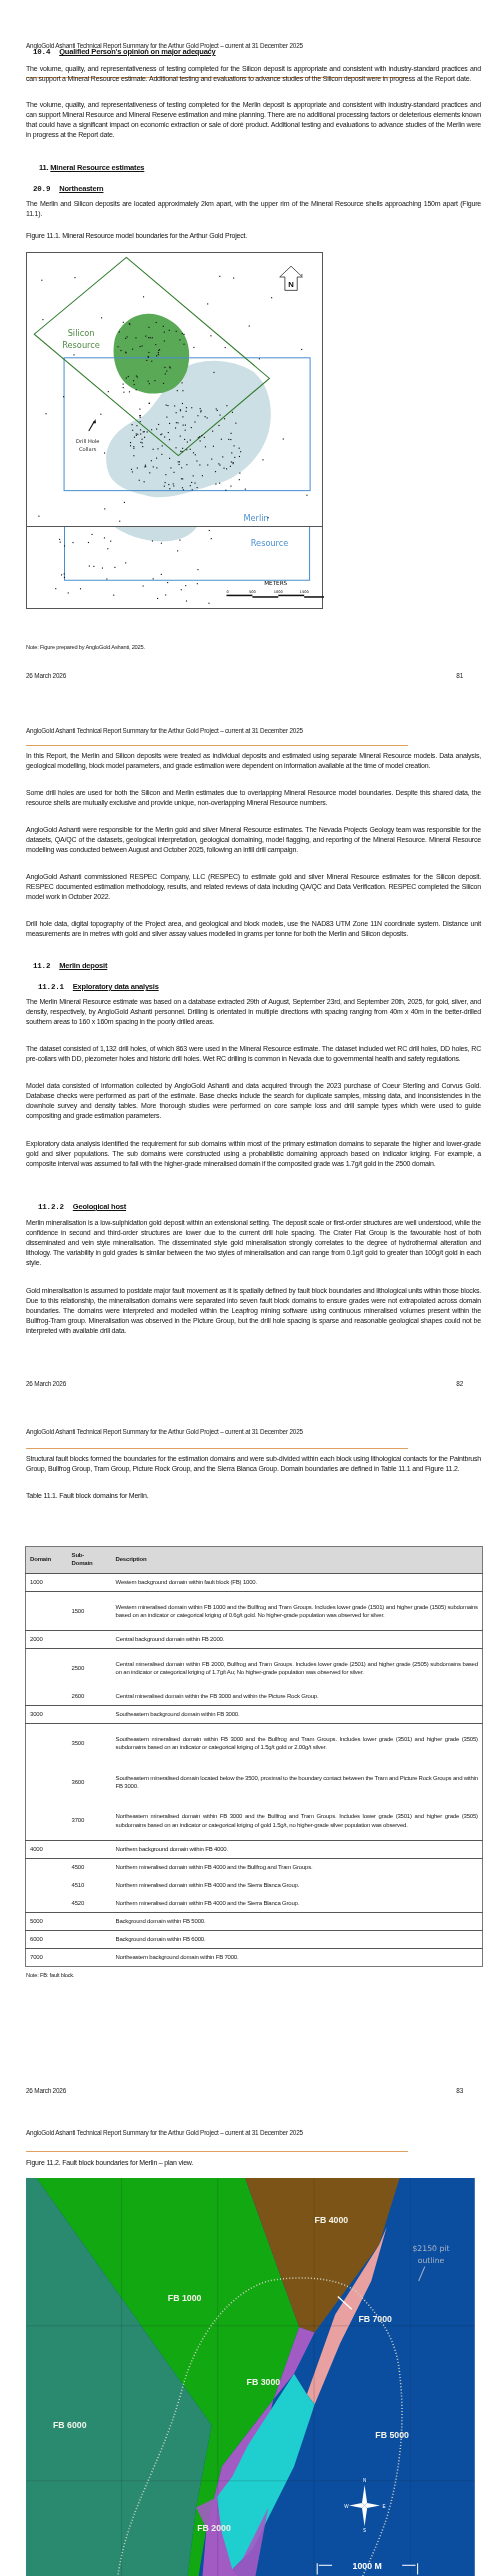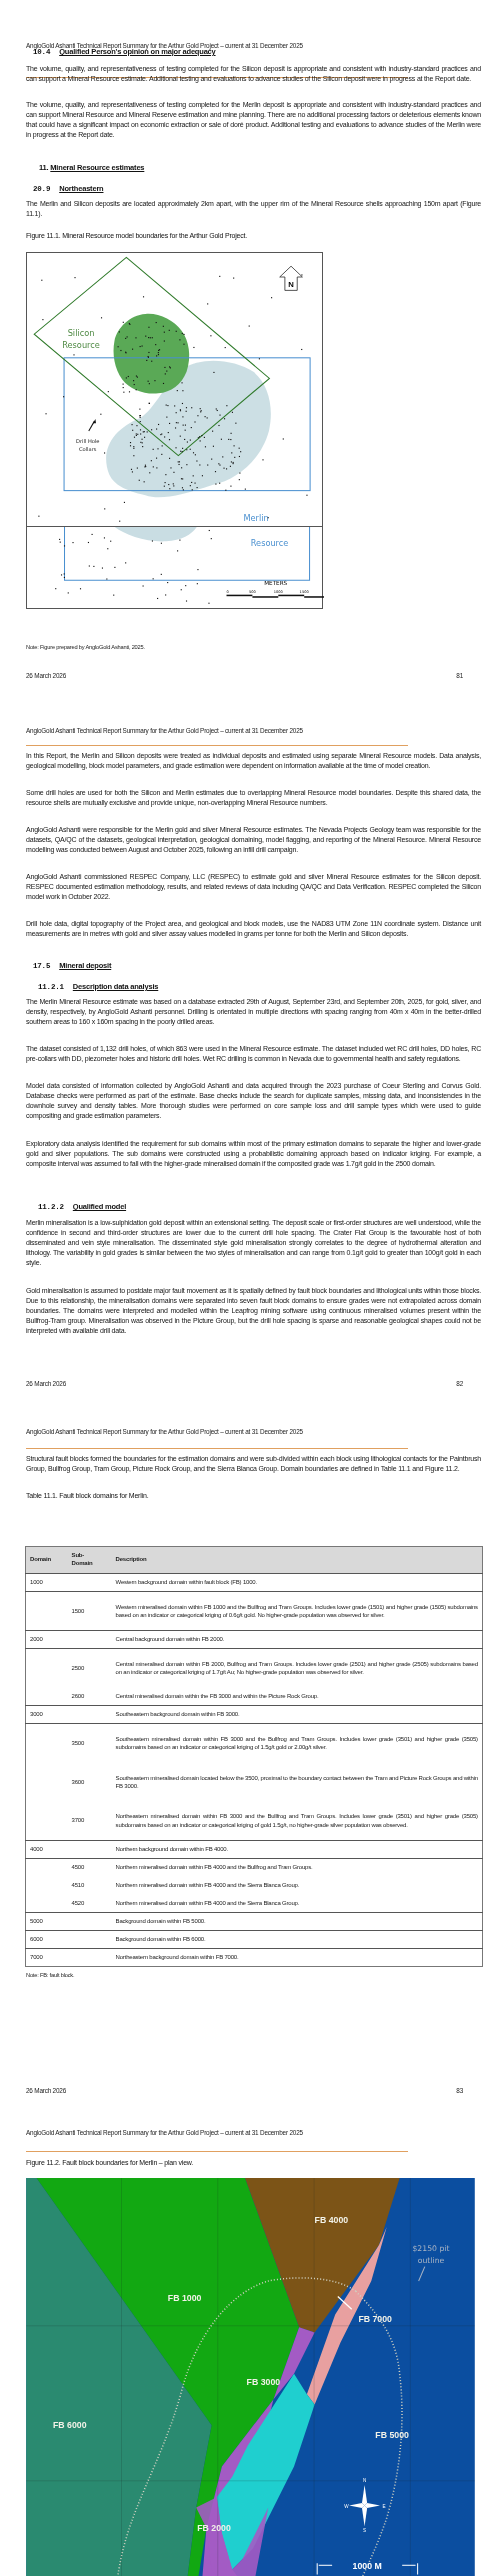--- a/index.html
+++ b/index.html
@@ -406,32 +406,32 @@
 
 <div class="abs hdr" style="top:727px;">AngloGold Ashanti Technical Report Summary for the Arthur Gold Project – current at 31 December 2025</div>
 <div class="abs hdr-rule" style="top:745px;"></div>
 <div class="abs p" style="top:751px;">In this Report, the Merlin and Silicon deposits were treated as individual deposits and estimated using separate Mineral Resource models. Data analysis, geological modelling, block model parameters, and grade estimation were dependent on information available at the time of model creation.</div>
 <div class="abs p" style="top:788px;">Some drill holes are used for both the Silicon and Merlin estimates due to overlapping Mineral Resource model boundaries. Despite this shared data, the resource shells are mutually exclusive and provide unique, non-overlapping Mineral Resource numbers.</div>
 <div class="abs p" style="top:825px;">AngloGold Ashanti were responsible for the Merlin gold and silver Mineral Resource estimates. The Nevada Projects Geology team was responsible for the datasets, QA/QC of the datasets, geological interpretation, geological domaining, model flagging, and reporting of the Mineral Resource.  Mineral Resource modelling was conducted between August and October 2025, following an infill drill campaign.</div>
 <div class="abs p" style="top:872px;">AngloGold Ashanti commissioned RESPEC Company, LLC (RESPEC) to estimate gold and silver Mineral Resource estimates for the Silicon deposit.  RESPEC documented estimation methodology, results, and related reviews of data including QA/QC and Data Verification.  RESPEC completed the Silicon model work in October 2022.</div>
 <div class="abs p" style="top:919px;">Drill hole data, digital topography of the Project area, and geological and block models, use the NAD83 UTM Zone 11N coordinate system.  Distance unit measurements are in metres with gold and silver assay values modelled in grams per tonne for both the Merlin and Silicon deposits.</div>
 
 <div class="abs h2" style="top:961px;">
-  <span class="num">17.5</span><span class="u">Mineral deposit</span>
+  <span class="num">11.2</span><span class="u">Merlin deposit</span>
 </div>
 <div class="abs h3" style="top:982px;">
-  <span class="num">11.2.1</span><span class="u">Description data analysis</span>
+  <span class="num">11.2.1</span><span class="u">Exploratory data analysis</span>
 </div>
 <div class="abs p" style="top:997px;">The Merlin Mineral Resource estimate was based on a database extracted 29th of August, September 23rd, and September 20th, 2025, for gold, silver, and density, respectively, by AngloGold Ashanti personnel. Drilling is orientated in multiple directions with spacing ranging from 40m x 40m in the better-drilled southern areas to 160 x 160m spacing in the poorly drilled areas.</div>
 <div class="abs p" style="top:1044px;">The dataset consisted of 1,132 drill holes, of which 863 were used in the Mineral Resource estimate. The dataset included wet RC drill holes, DD holes, RC pre-collars with DD, piezometer holes and historic drill holes. Wet RC drilling is common in Nevada due to governmental health and safety regulations.</div>
 <div class="abs p" style="top:1081px;">Model data consisted of information collected by AngloGold Ashanti and data acquired through the 2023 purchase of Coeur Sterling and Corvus Gold. Database checks were performed as part of the estimate. Base checks include the search for duplicate samples, missing data, and inconsistencies in the downhole survey and density tables. More thorough studies were performed on core sample loss and drill sample types which were used to guide compositing and grade estimation parameters.</div>
 <div class="abs p" style="top:1139px;">Exploratory data analysis identified the requirement for sub domains within most of the primary estimation domains to separate the higher and lower-grade gold and silver populations. The sub domains were constructed using a probabilistic domaining approach based on indicator kriging. For example, a composite interval was assumed to fall with the higher-grade mineralised domain if the composited grade was 1.7g/t gold in the 2500 domain.</div>
 
 <div class="abs h3" style="top:1202px;">
-  <span class="num">11.2.2</span><span class="u">Qualified model</span>
+  <span class="num">11.2.2</span><span class="u">Geological host</span>
 </div>
 <div class="abs p" style="top:1218px;">Merlin mineralisation is a low-sulphidation gold deposit within an extensional setting. The deposit scale or first-order structures are well understood, while the confidence in second and third-order structures are lower due to the current drill hole spacing. The Crater Flat Group is the favourable host of both disseminated and vein style mineralisation. The disseminated style gold mineralisation strongly correlates to the degree of hydrothermal alteration and lithology. The variability in gold grades is similar between the two styles of mineralisation and can range from 0.1g/t gold to greater than 100g/t gold in each style.</div>
 <div class="abs p" style="top:1286px;">Gold mineralisation is assumed to postdate major fault movement as it is spatially defined by fault block boundaries and lithological units within those blocks. Due to this relationship, the mineralisation domains were separated into seven fault block domains to ensure grades were not extrapolated across domain boundaries. The domains were interpreted and modelled within the Leapfrog mining software using continuous mineralised volumes present within the Bullfrog-Tram group. Mineralisation was observed in the Picture Group, but the drill hole spacing is sparse and reasonable geological shapes could not be interpreted with available drill data.</div>
 
 <div class="abs foot" style="top:1380px;">
   <span>26 March 2026</span>
   <span>82</span>
 </div>
 
 <div class="abs hdr" style="top:1428px;">AngloGold Ashanti Technical Report Summary for the Arthur Gold Project – current at 31 December 2025</div>

